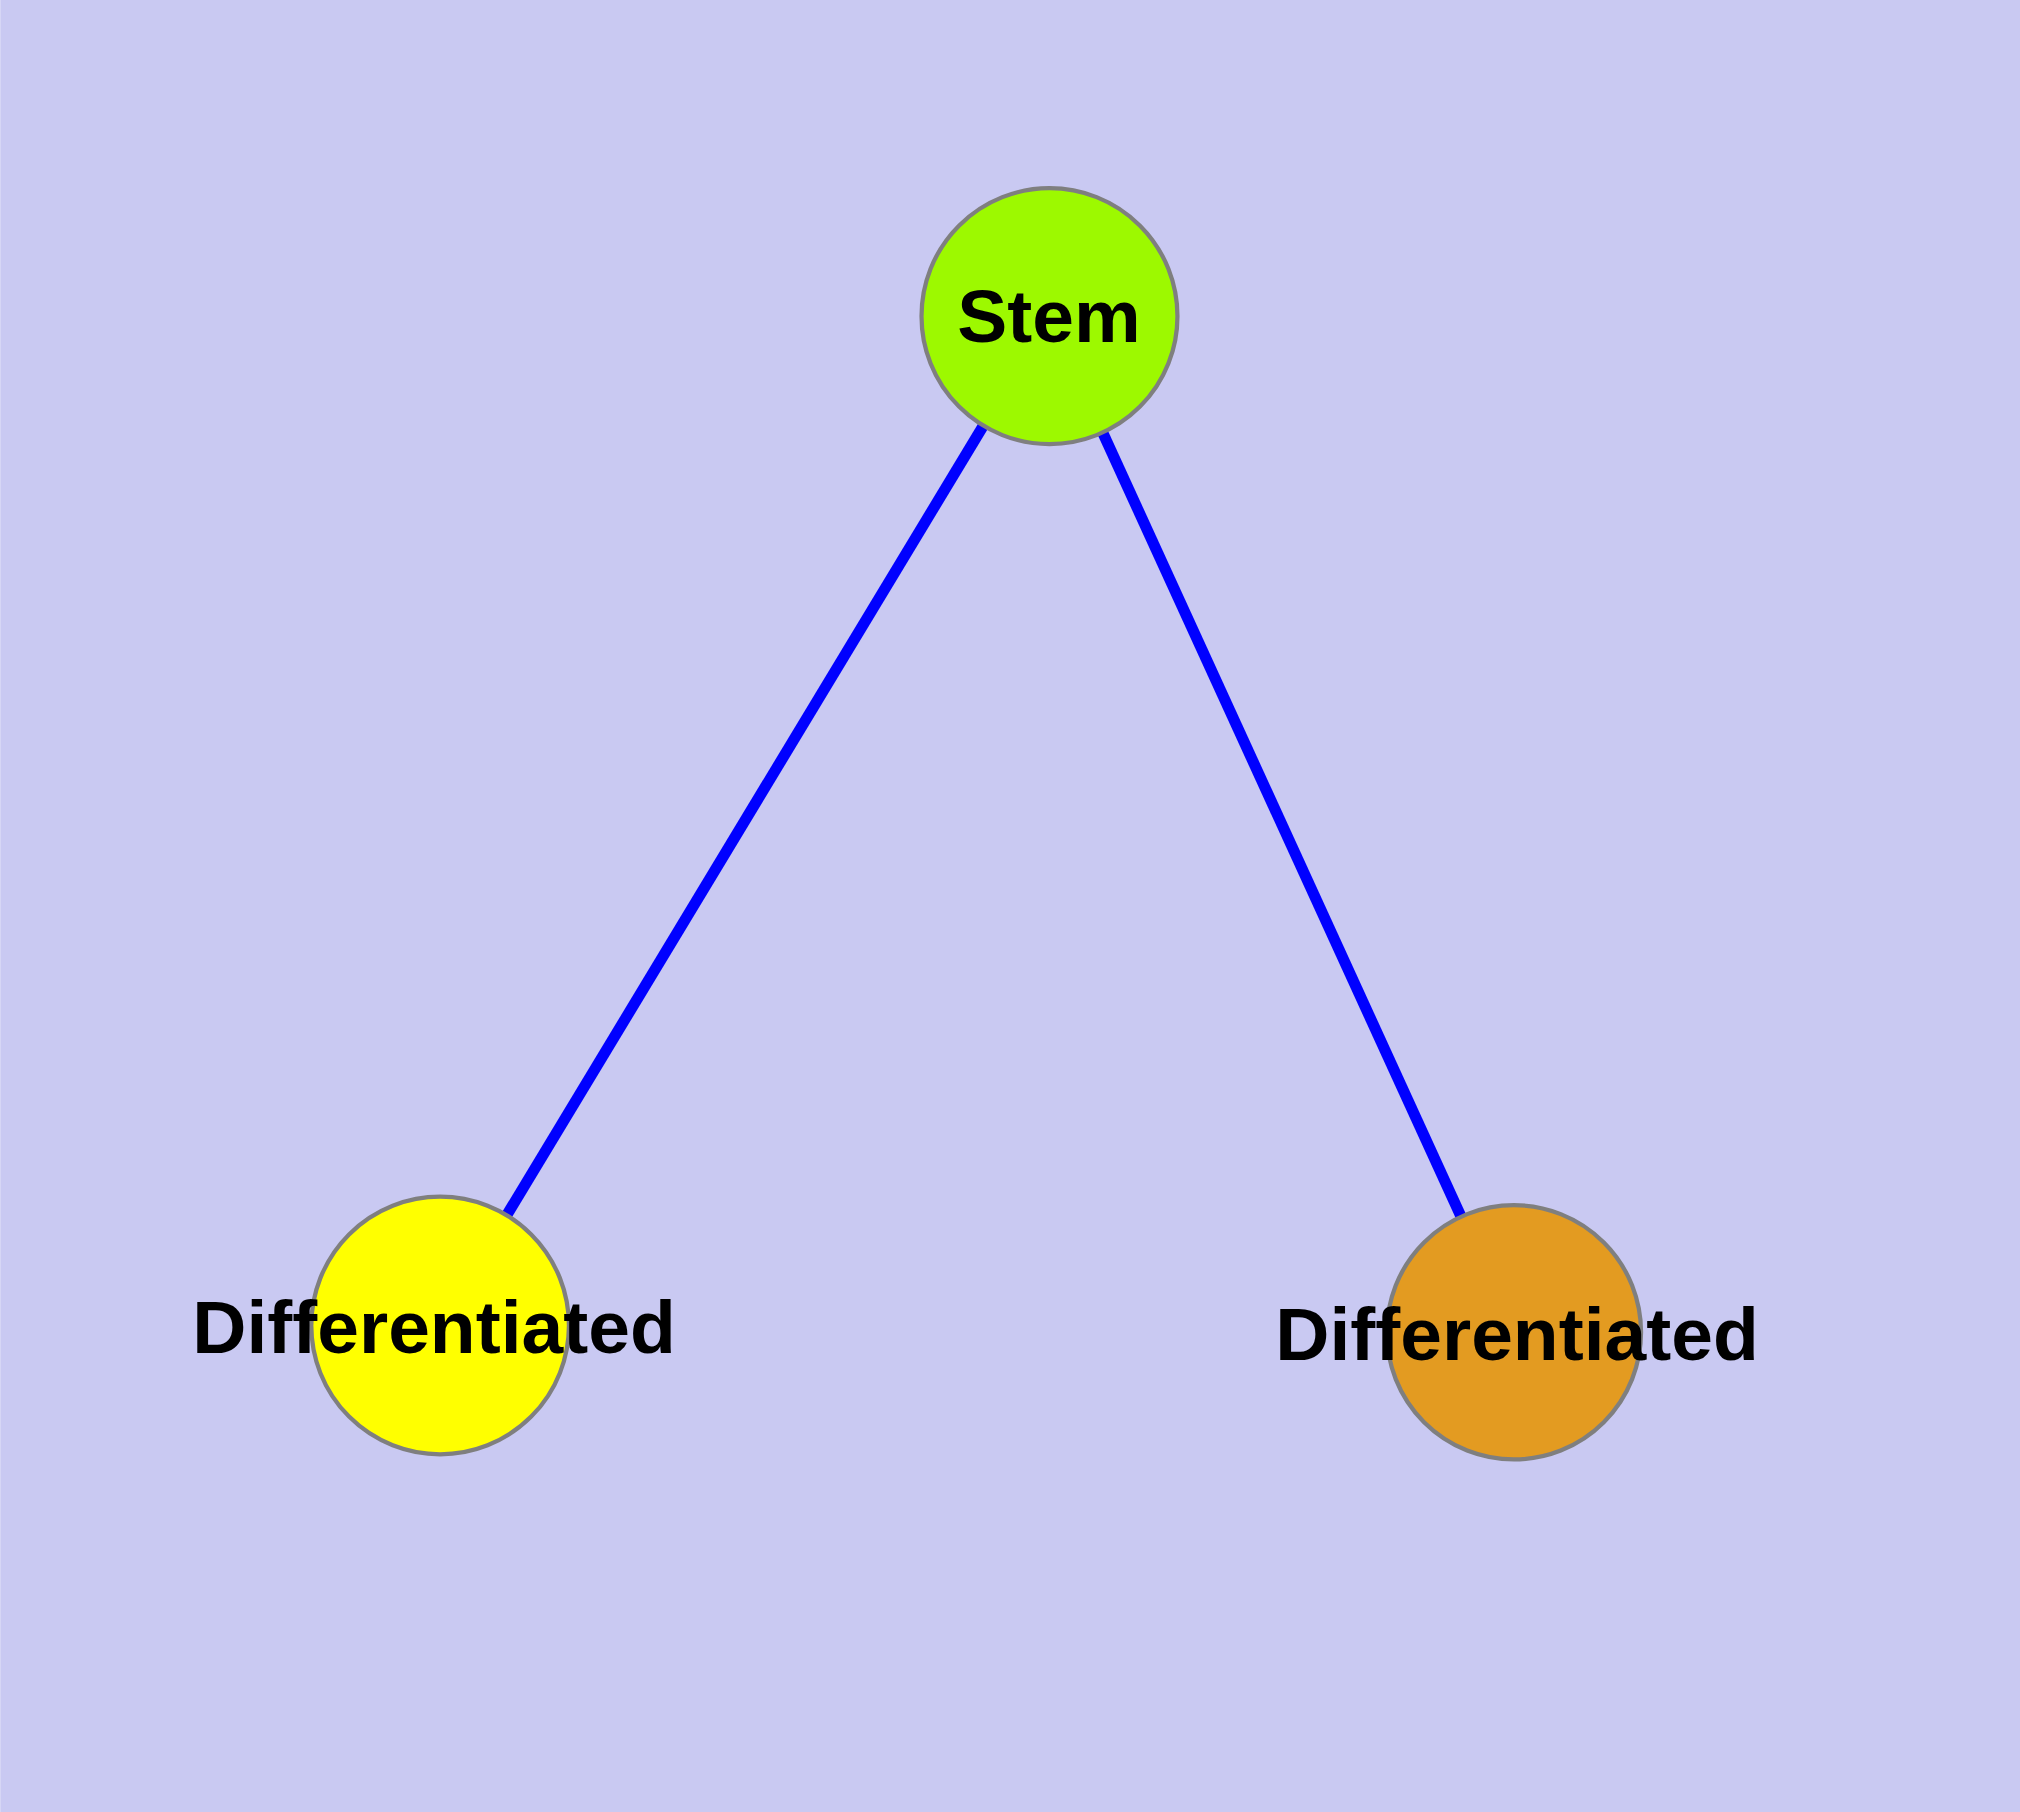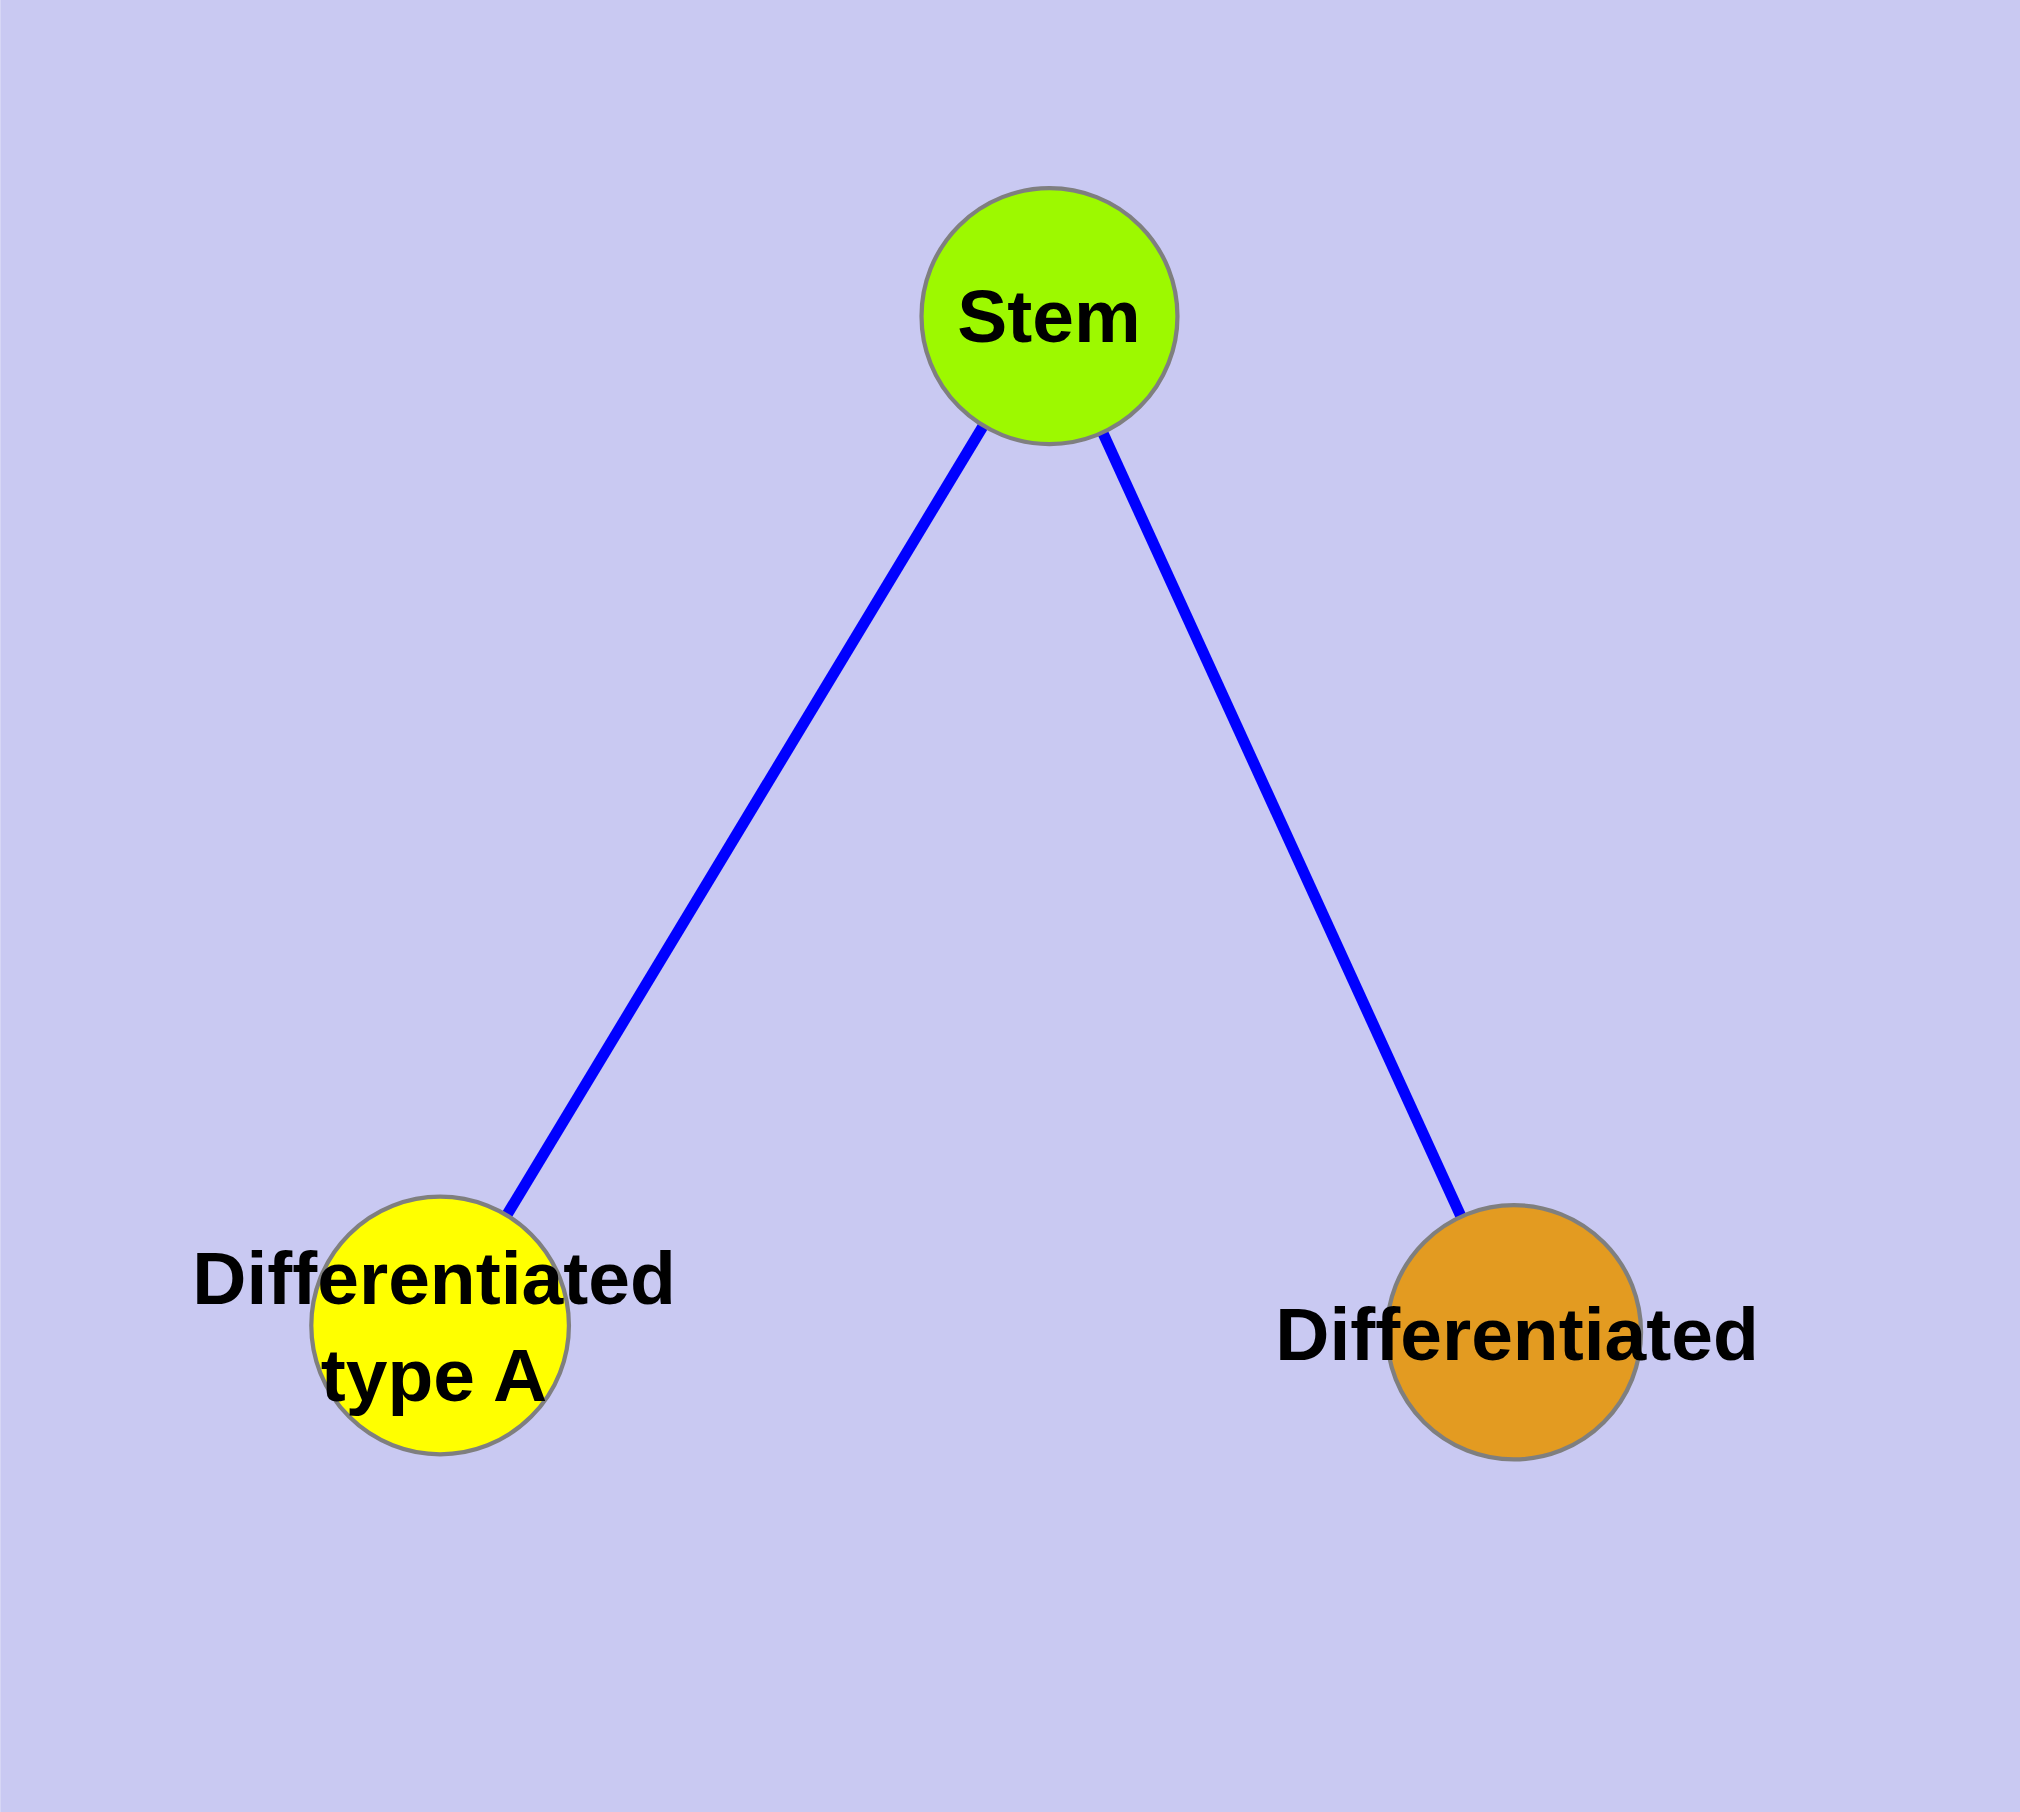--- a/index.html
+++ b/index.html
@@ -64,21 +64,20 @@
 
     <circle cx="519" cy="1564" r="152" class="node" fill="#FFFF00"></circle>
 
     <circle cx="1786" cy="1572" r="150" class="node" fill="#E39B21"></circle>
   </svg>
 
   <div class="node-label" id="label-stem">Stem</div>
 
   <div class="node-label" id="label-type-a">
     <div>Differentiated</div>
-    <div>type A</div>
   </div>
 
   <div class="node-label" id="label-type-b">
     <div>Differentiated</div>
   </div>
 
 </div>
 
 
 </body></html>

